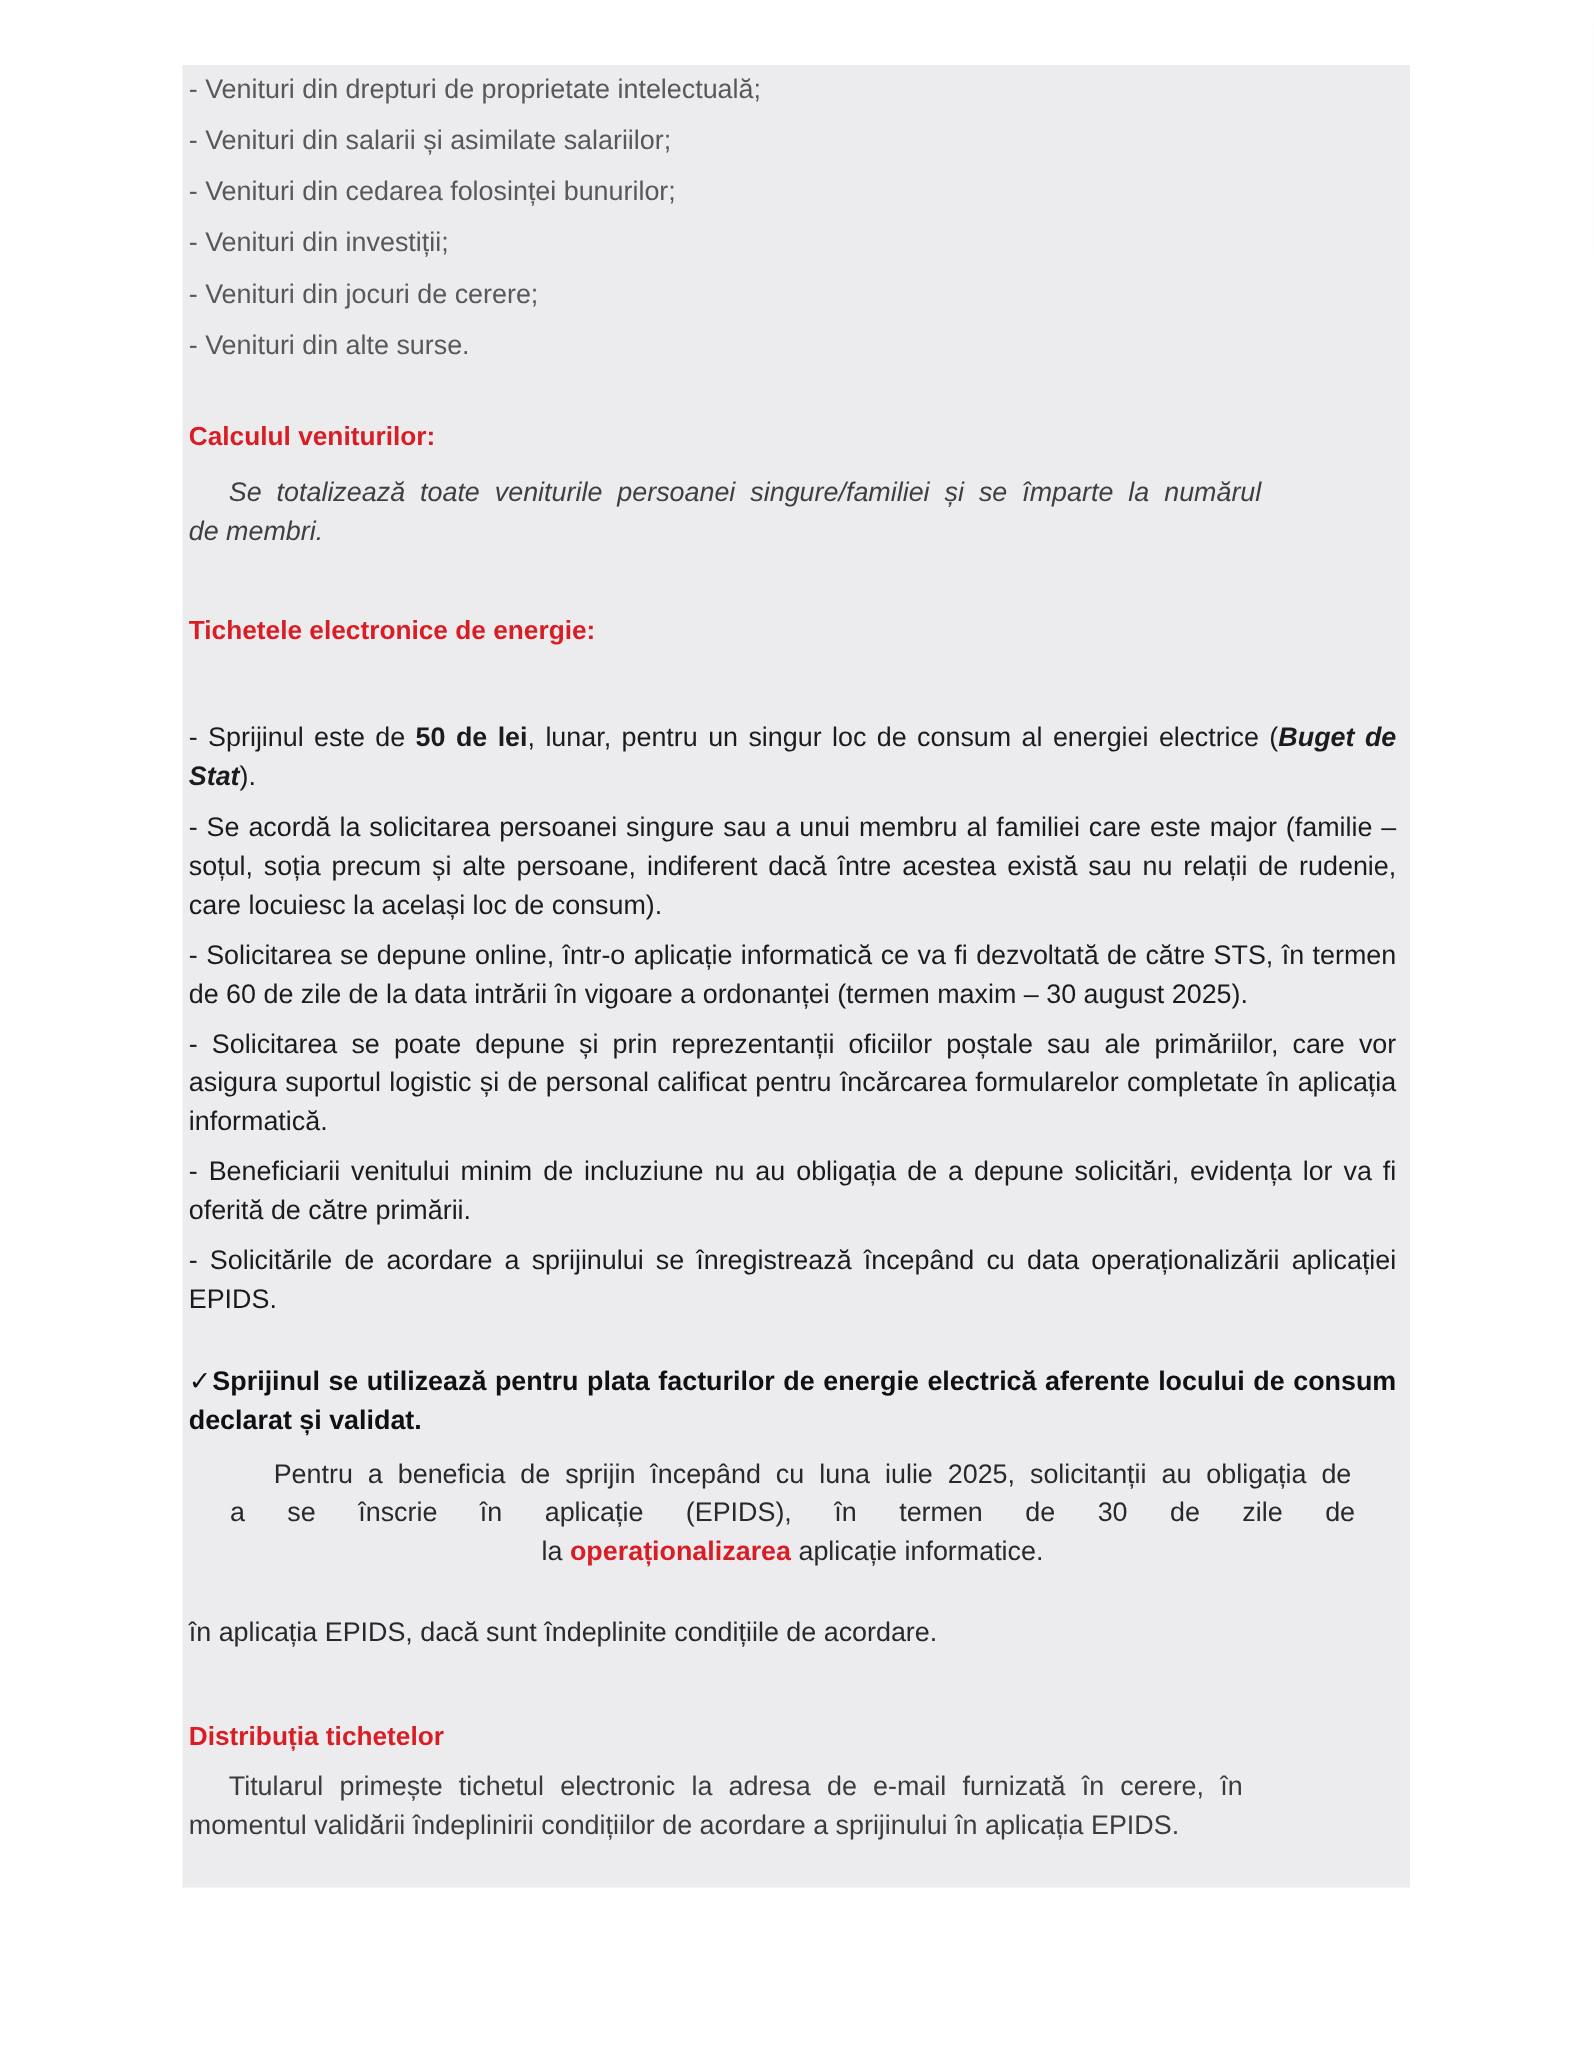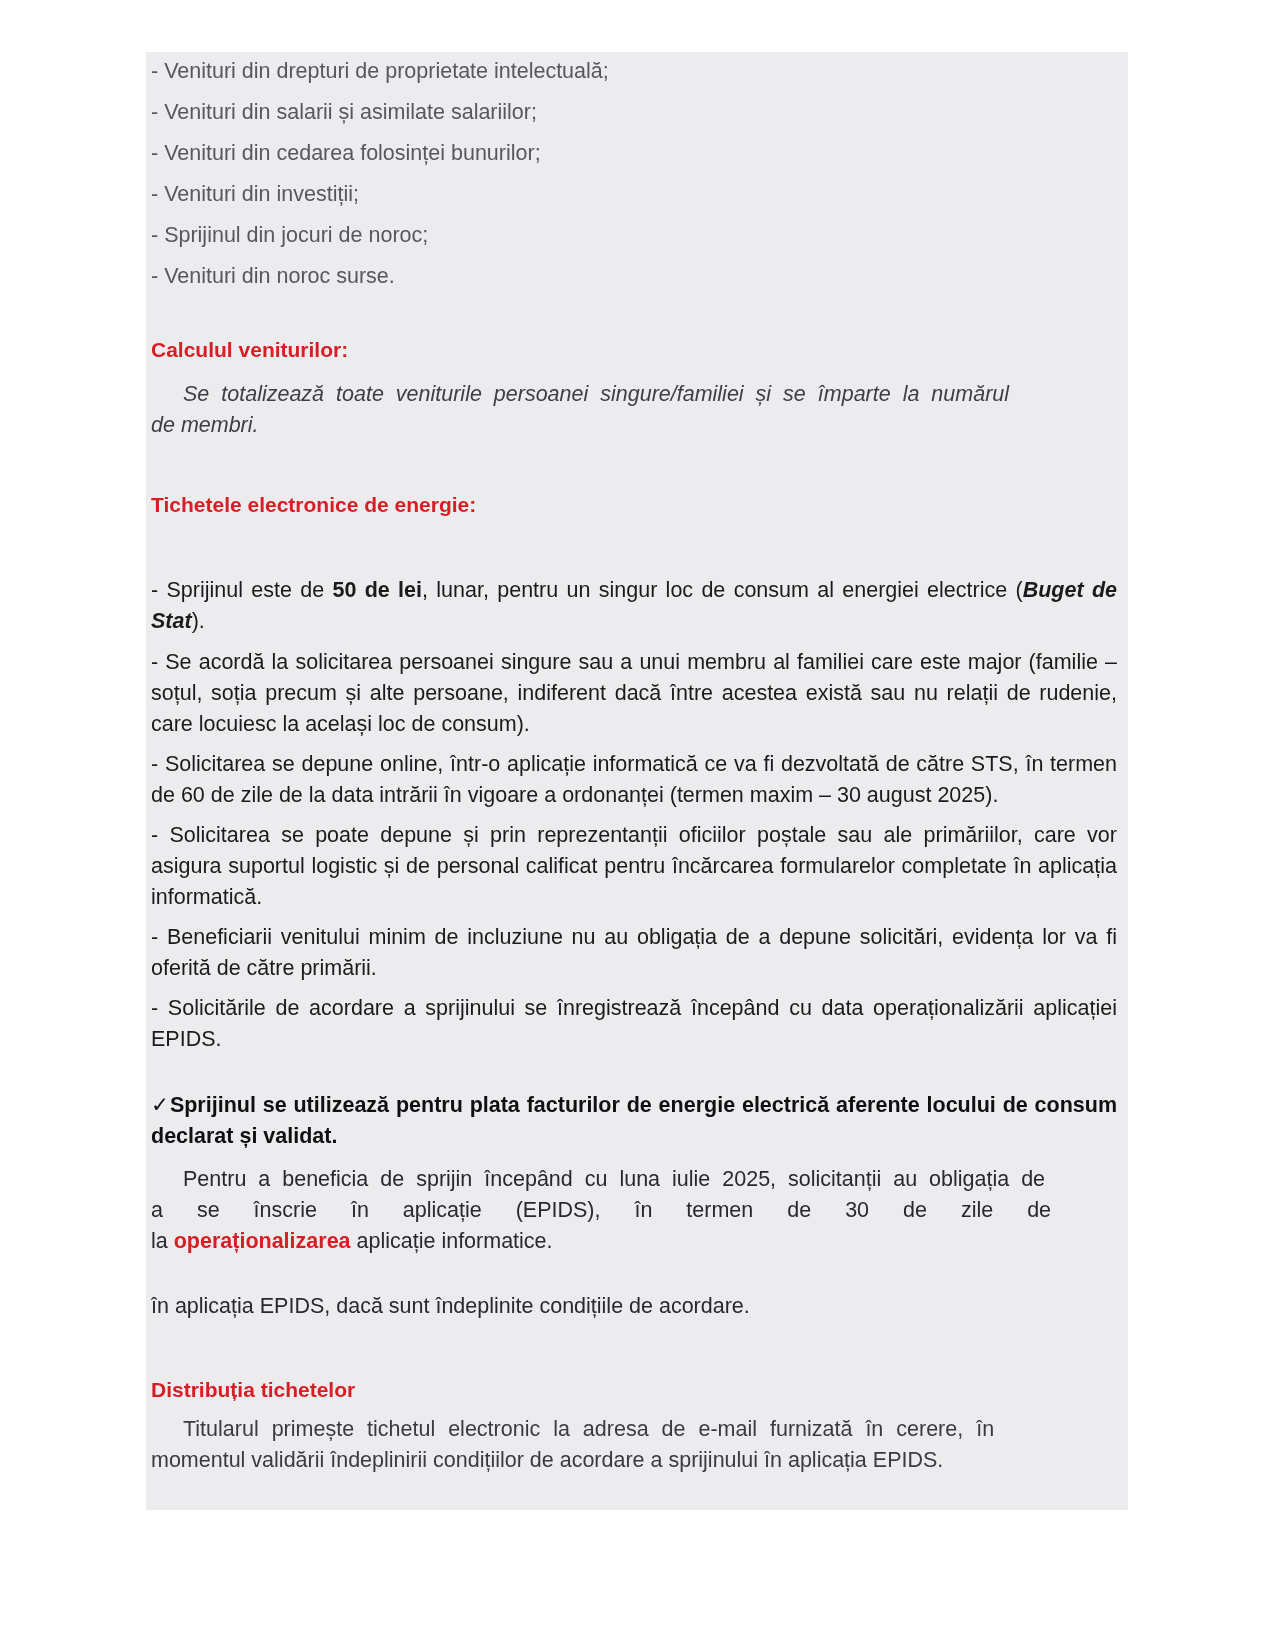--- a/index.html
+++ b/index.html
@@ -28,43 +28,43 @@
   .li:first-child{margin-top:0;}
   .h-calcul{margin-top:42px;}
   .p-calcul{margin-top:14px;color:var(--ink-mid);}
   .h-tichete{margin-top:48px;}
   .b1{margin-top:55px;}
   .b2{margin-top:10px;}
   .b{margin-top:9px;}
   .bullet{color:var(--ink-dark);text-align:justify;}
   .check-p{margin-top:35px;font-weight:bold;color:#101013;text-align:justify;}
   .checkmark{font-weight:normal;}
-  .p-pentru{margin-top:12px;color:#28292c;text-indent:32px;}
+  .p-pentru{margin-top:12px;color:#28292c;text-indent:32px;text-align:center;}
   .p-dupa{margin-top:3px;color:#28292c;text-indent:32px;}
   .h-dist{margin-top:52px;}
   .p-titular{margin-top:9px;color:#3a3b3f;text-indent:32px;}
   .indent{text-indent:32px;font-style:italic;}
   .ws-s1{word-spacing:6px;}
   .ws-s2{word-spacing:7px;}
   .ws-big{word-spacing:28px;}
   .red-run{color:var(--red);font-weight:bold;}
   strong em{font-style:italic;}
 </style>
 </head>
 <body>
 
 <div class="page">
   <div class="panel">
 
     <p class="li">- Venituri din drepturi de proprietate intelectuală;</p>
     <p class="li">- Venituri din salarii și asimilate salariilor;</p>
     <p class="li">- Venituri din cedarea folosinței bunurilor;</p>
     <p class="li">- Venituri din investiții;</p>
-    <p class="li">- Sprijinul din jocuri de noroc;</p>
-    <p class="li">- Venituri din noroc surse.</p>
+    <p class="li">- Venituri din jocuri de cerere;</p>
+    <p class="li">- Venituri din alte surse.</p>
 
     <h2 class="h-calcul">Calculul veniturilor:</h2>
 
     <p class="p-calcul indent"><span class="ws-s1">Se totalizează toate veniturile persoanei singure/familiei și se împarte la numărul</span><br><span>de membri.</span></p>
 
     <h2 class="h-tichete">Tichetele electronice de energie:</h2>
 
     <p class="bullet b1"><span>- Sprijinul este de </span><strong>50 de lei</strong><span>, lunar, pentru un singur loc de consum al energiei electrice (</span><strong><em>Buget de Stat</em></strong><span>).</span></p>
 
     <p class="bullet b2">- Se acordă la solicitarea persoanei singure sau a unui membru al familiei care este major (familie – soțul, soția precum și alte persoane, indiferent dacă între acestea există sau nu relații de rudenie, care locuiesc la același loc de consum).</p>

